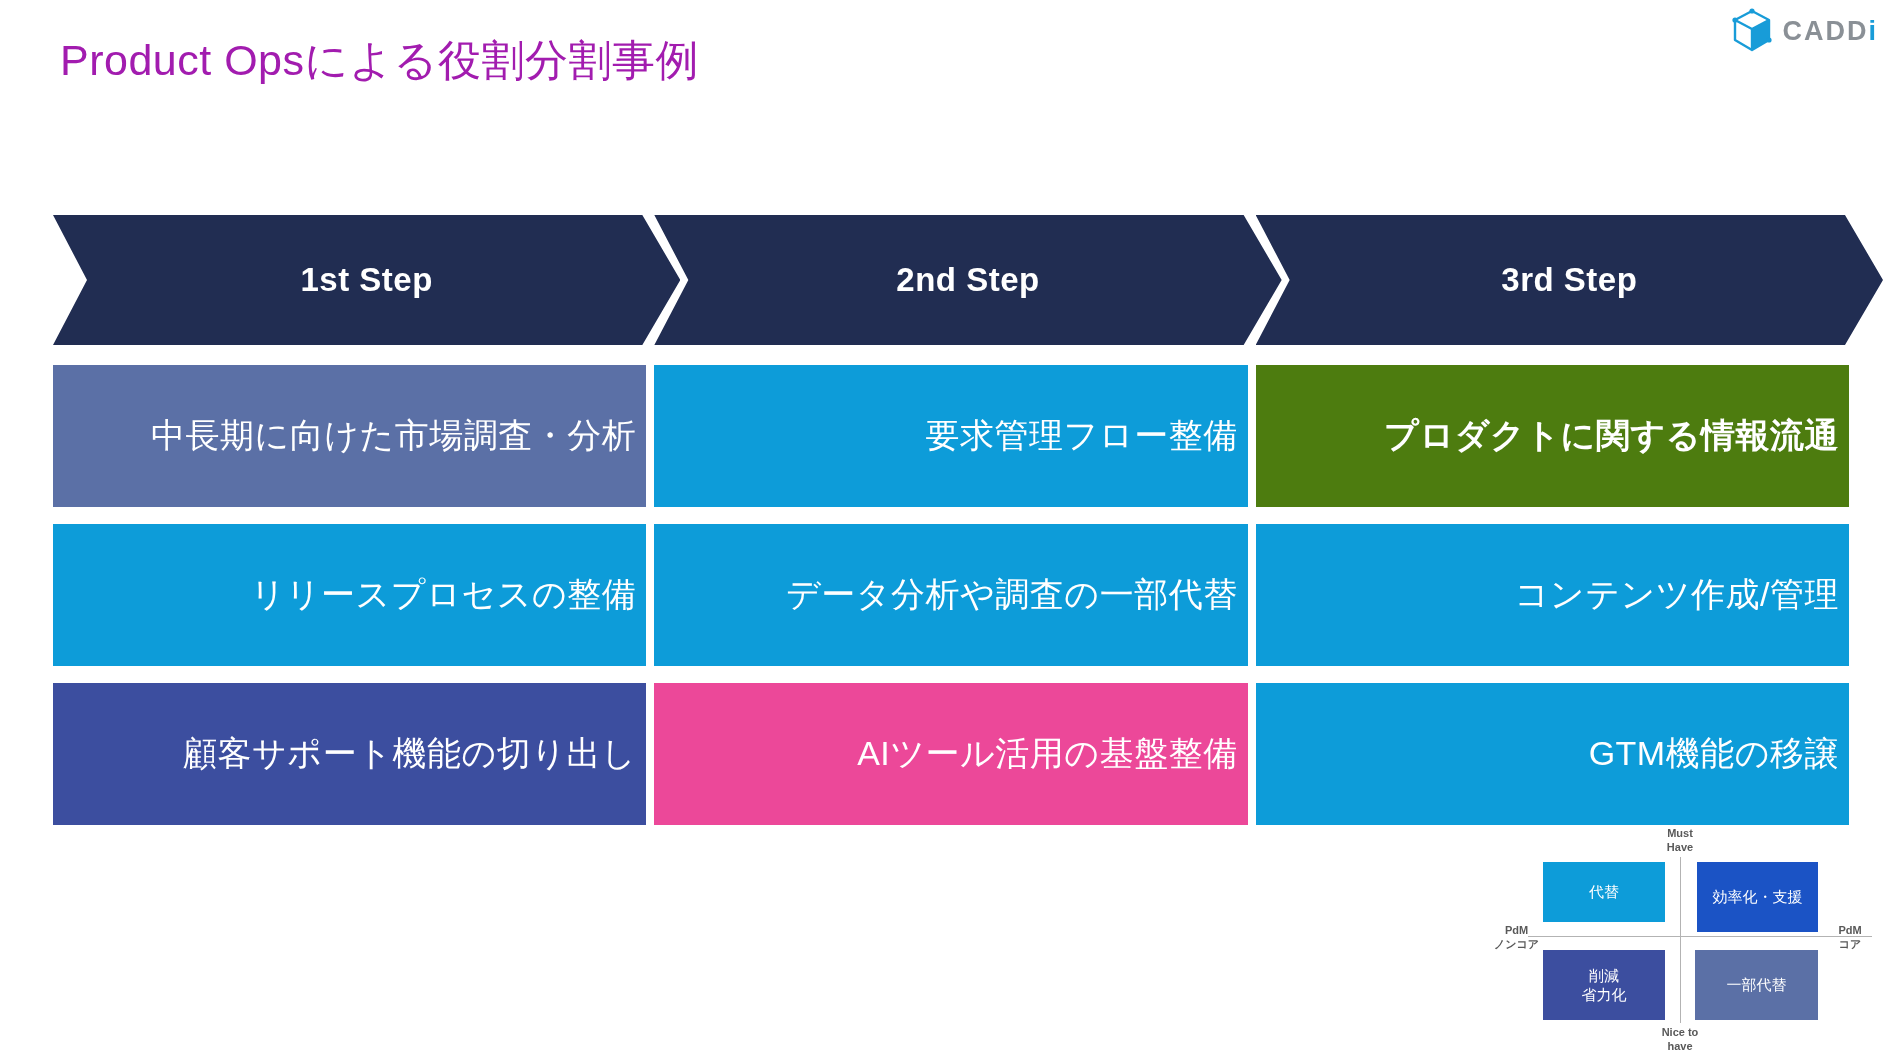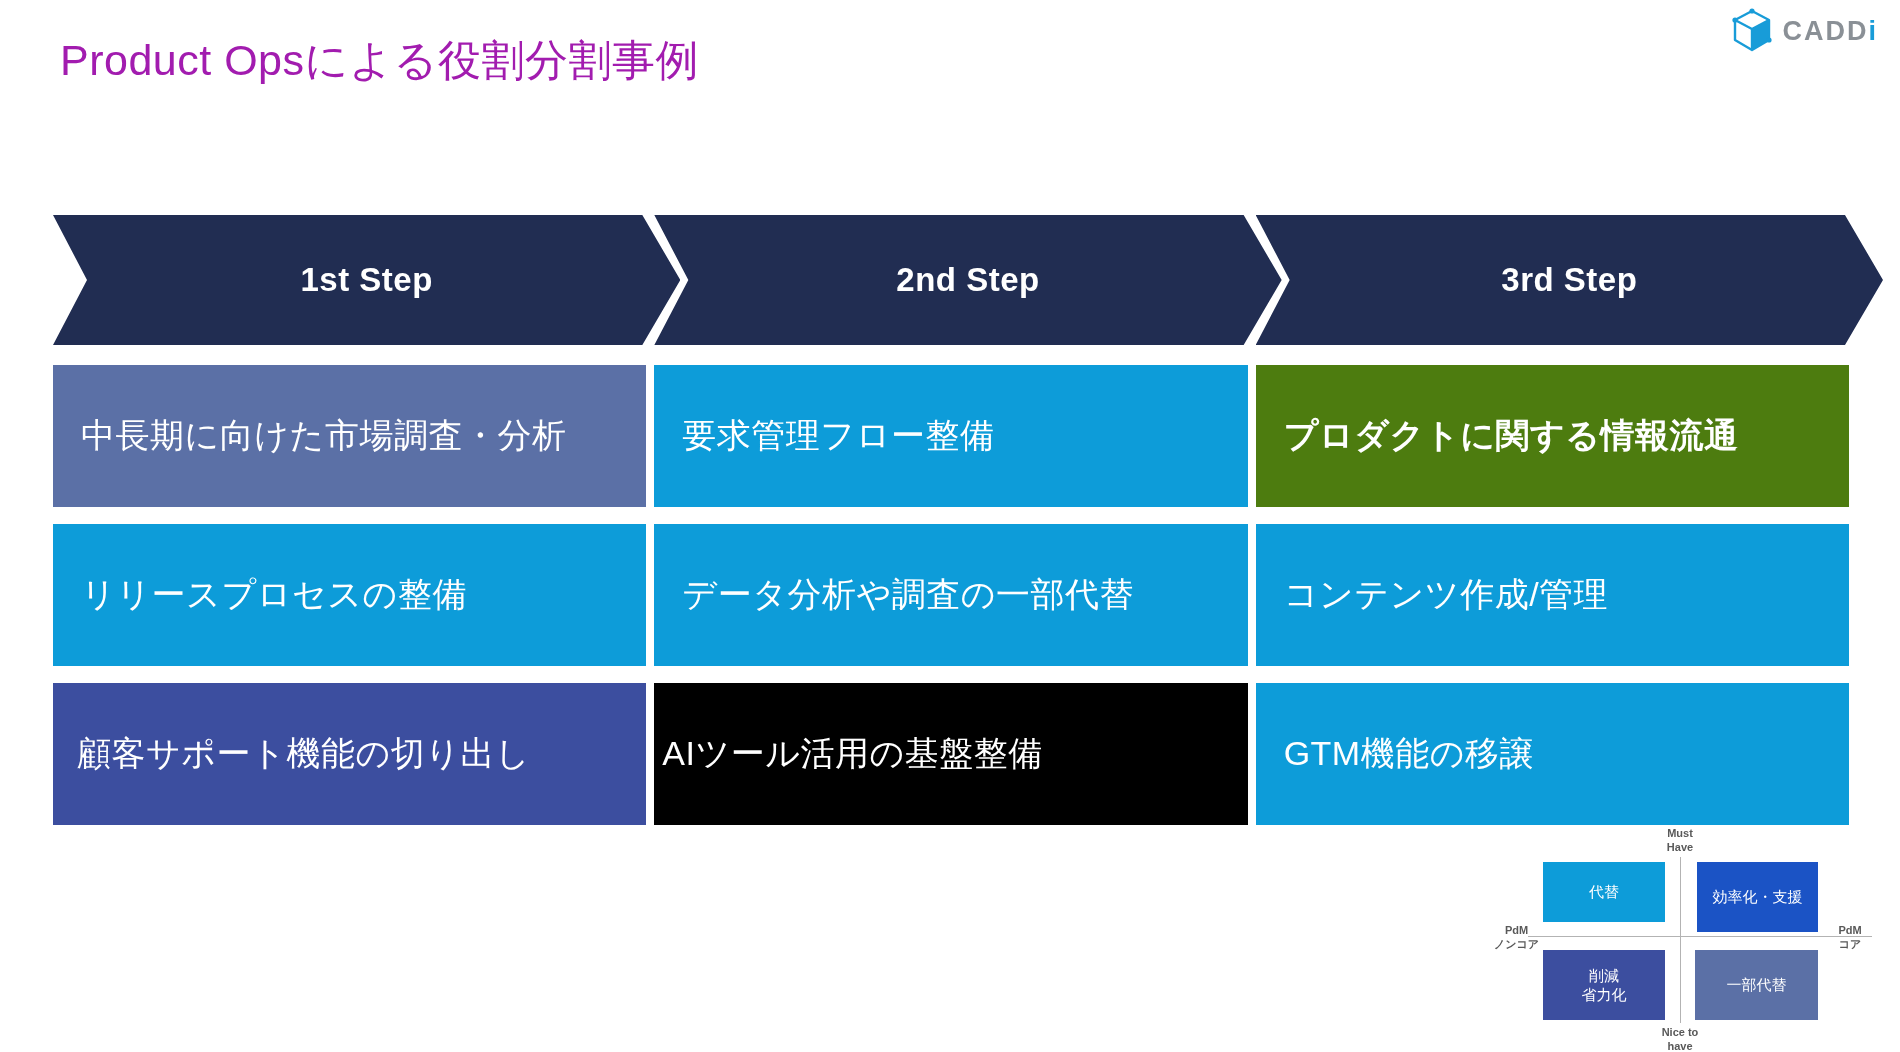--- a/index.html
+++ b/index.html
@@ -60,20 +60,21 @@
     font-weight: bold;
     letter-spacing: 0.5px;
   }
   .task-box {
     height: 142px;
     margin-bottom: 17px;
     display: flex;
     align-items: center;
     padding-left: 28px;
     padding-right: 10px;
+    justify-content: flex-end;
   }
   .task-box span {
     color: #ffffff;
     font-size: 34px;
     letter-spacing: 0.5px;
   }
 
   
   .quad {
     position: absolute;
@@ -149,21 +150,21 @@
   <div class="col">
     <div class="banner" style="background-color: rgb(33, 45, 82);">
       <span>2nd Step</span>
     </div>
     <div class="task-box" style="background-color: rgb(13, 156, 217);">
       <span>要求管理フロー整備</span>
     </div>
     <div class="task-box" style="background-color: rgb(13, 156, 217);">
       <span>データ分析や調査の一部代替</span>
     </div>
-    <div class="task-box" style="background-color: #000000; padding-left: 8px;">
+    <div class="task-box" style="background-color: #ec4899; padding-left: 8px;">
       <span>AIツール活用の基盤整備</span>
     </div>
   </div>
 
   <div class="col">
     <div class="banner" style="background-color: rgb(33, 45, 82);">
       <span>3rd Step</span>
     </div>
     <div class="task-box" style="background-color: #4d7c0f; font-weight: bold;">
       <span>プロダクトに関する情報流通</span>

